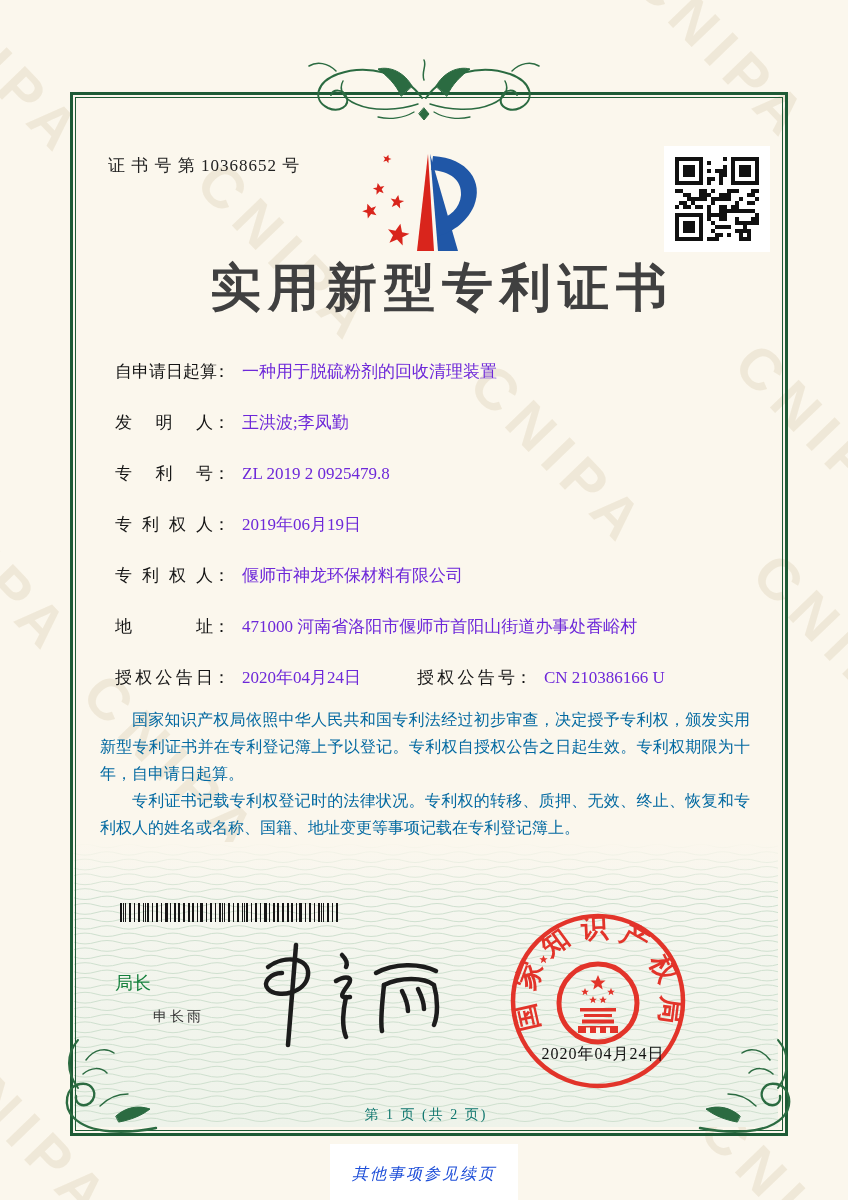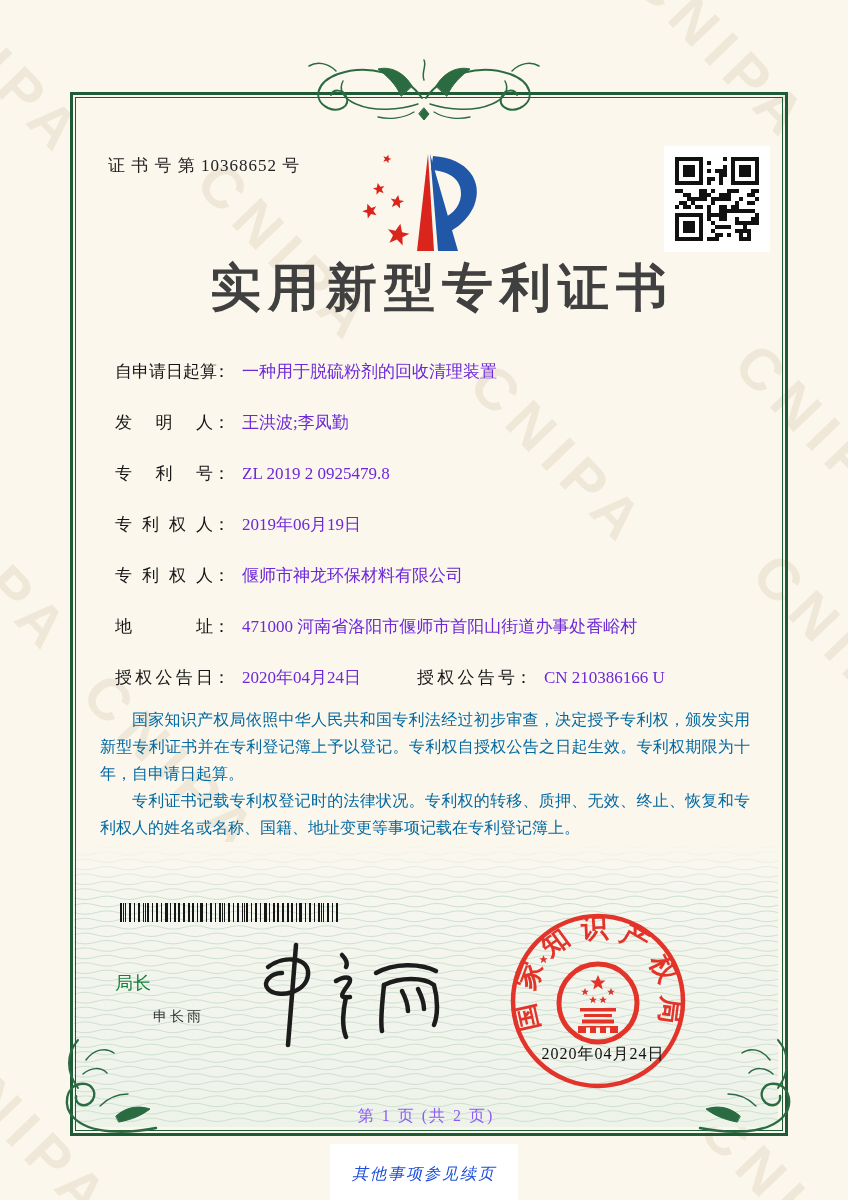--- a/index.html
+++ b/index.html
@@ -50,21 +50,21 @@
       repeating-linear-gradient(90deg,transparent 0 3px,#161616 3px 4px,transparent 4px 11px);}
   .signer-role{position:absolute;left:115px;top:963px;font-family:"Liberation Sans","DejaVu Sans",sans-serif;
                font-size:18px;color:#15803d;}
   .signer-name{position:absolute;left:115px;top:1000px;font-family:"Liberation Sans","DejaVu Sans",sans-serif;
                font-size:14px;color:#333;letter-spacing:3px;margin-left:38px;}
   .signature{position:absolute;left:238px;top:925px;}
   .seal{position:absolute;left:508px;top:903px;z-index:5;}
   .seal-date{position:absolute;left:518px;top:1036px;width:170px;text-align:center;z-index:6;
              font-size:16px;color:#111;letter-spacing:1px;}
   .page-info{position:absolute;left:70px;top:1098px;width:712px;text-align:center;
-             font-size:16px;letter-spacing:2px;color:#8b5cf6;}
+             font-size:14px;letter-spacing:2px;color:#0f766e;}
   .continuation{position:absolute;left:0;top:1136px;width:848px;text-align:center;}
   .continuation span{display:inline-block;background:#fff;padding:20px 22px;font-size:16px;
              font-style:italic;letter-spacing:2px;color:#1d4ed8;}
 </style>
 </head>
 <body>
 
 <div class="page">
 
   <div class="wm wm1">CNIPA</div>

